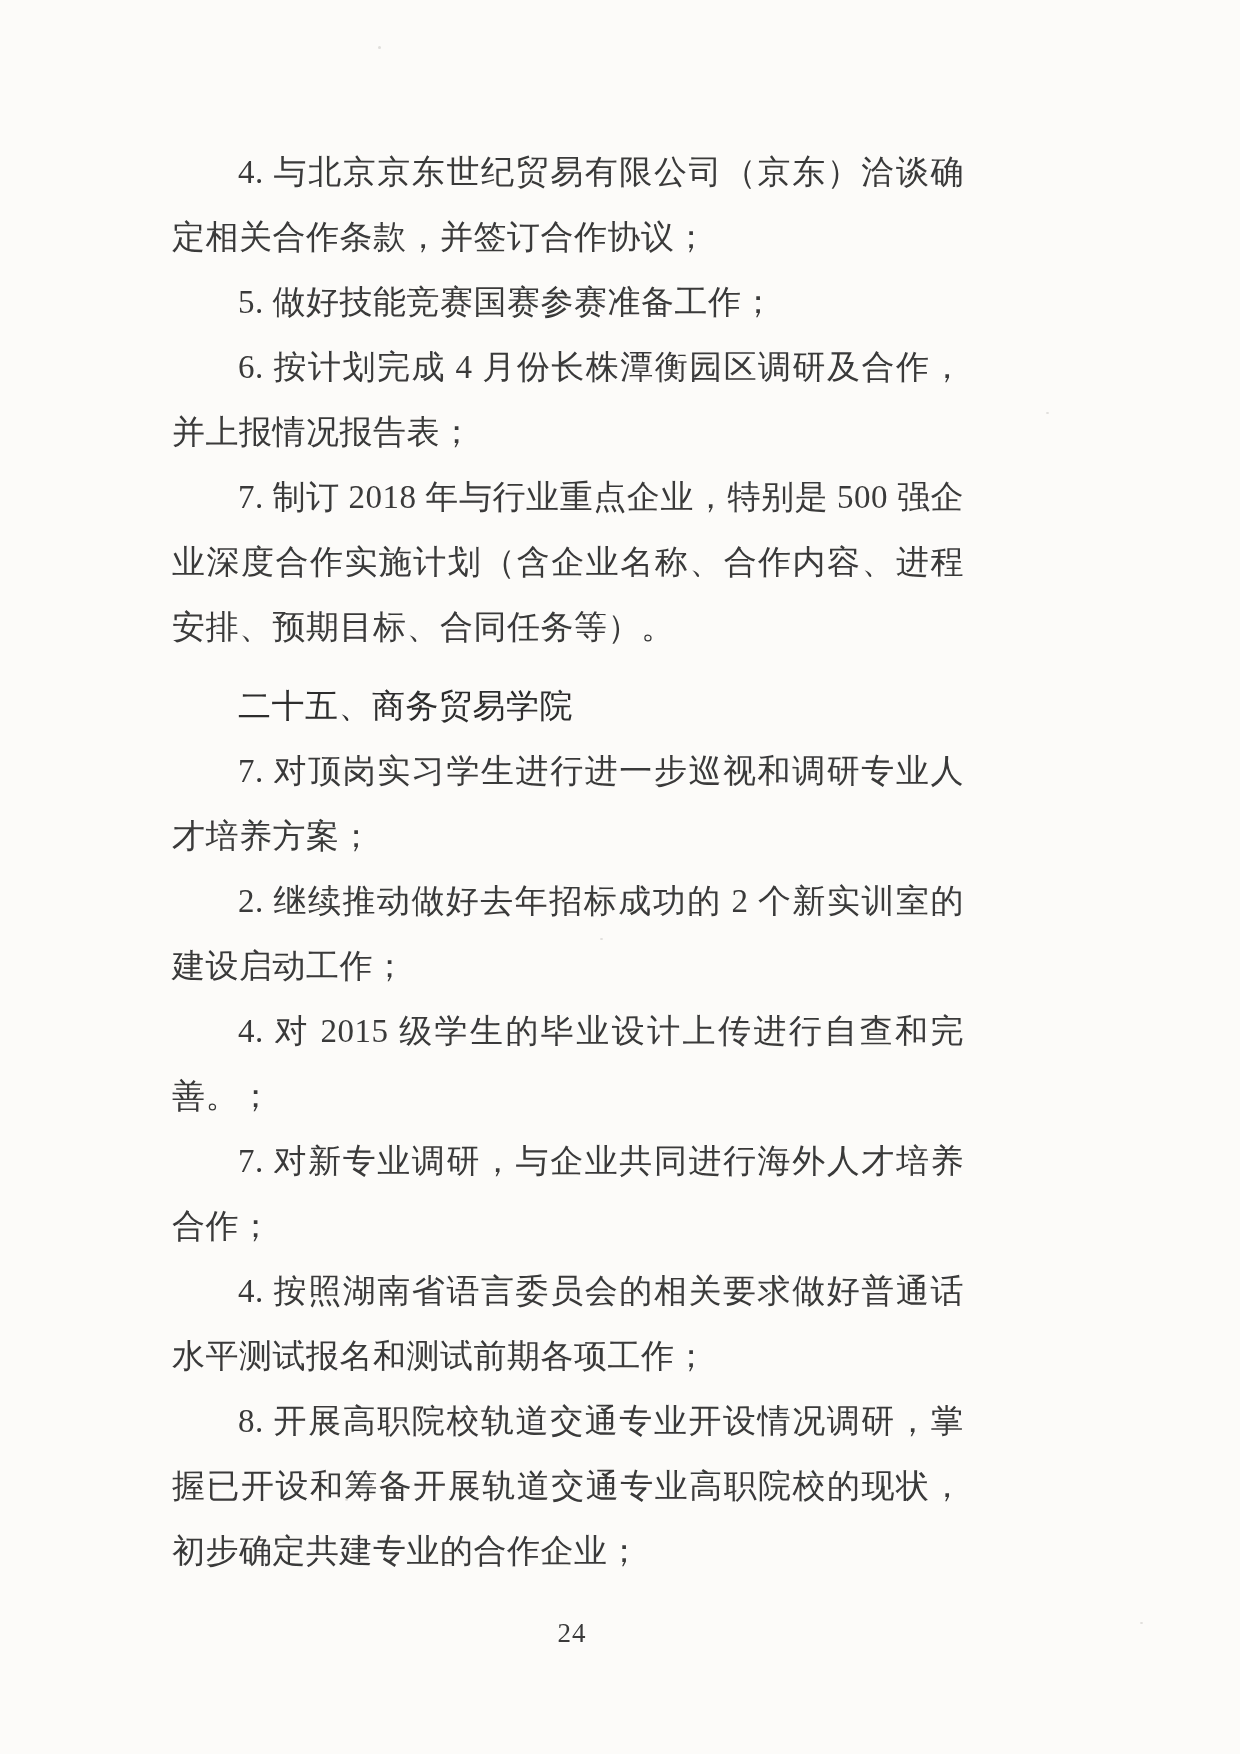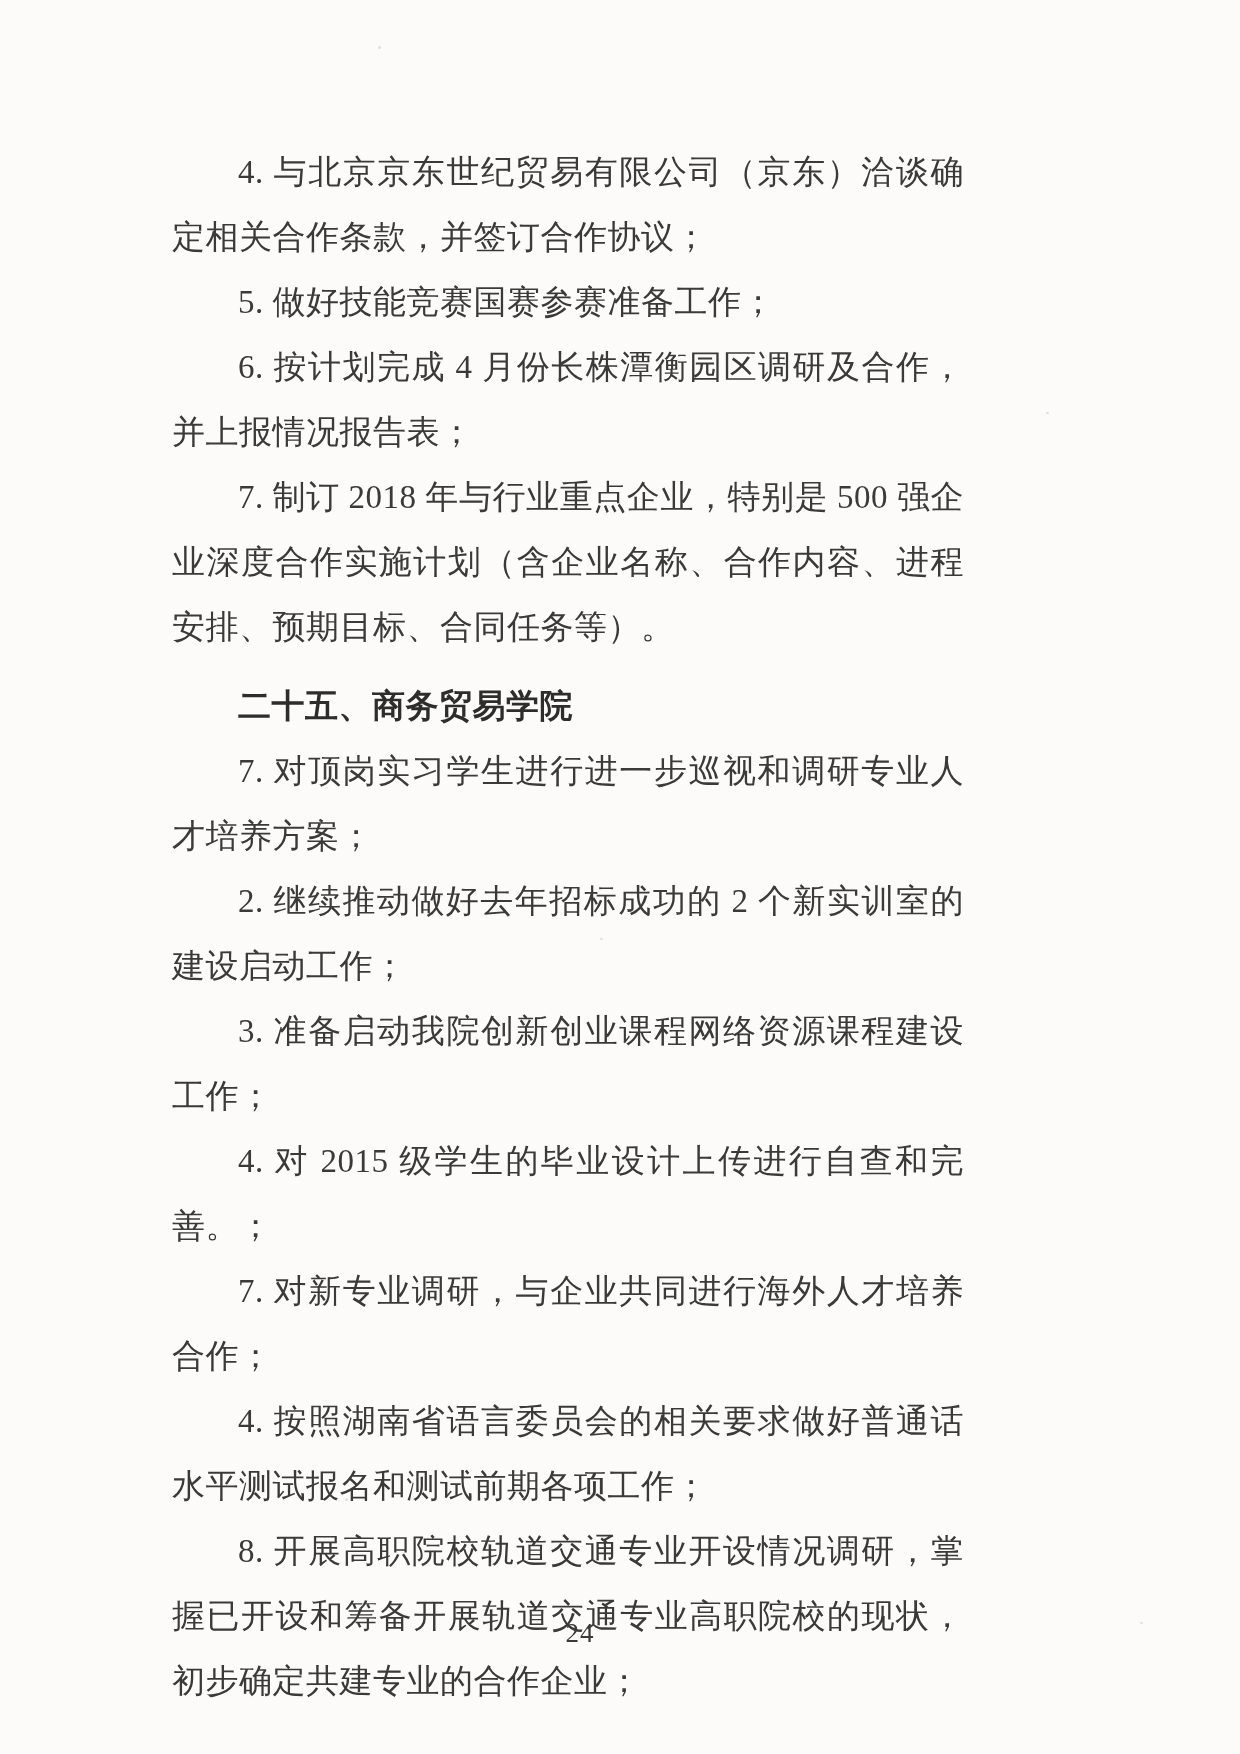--- a/index.html
+++ b/index.html
@@ -29,28 +29,28 @@
     line-height: 65px;
     text-align: justify;
     text-indent: 66px;
     letter-spacing: 0.5px;
     word-break: break-all;
   }
   .heading {
     margin: 14px 0 0 0;
     font-size: 33px;
     line-height: 65px;
-    font-weight: bold;
+    font-weight: normal;
     text-indent: 66px;
     color: #2d2d2d;
     letter-spacing: 0.5px;
   }
   .footer {
     position: absolute;
-    left: 184px;
+    left: 176px;
     top: 1618px;
     width: 792px;
     text-align: center;
   }
   .page-num {
     font-size: 27px;
     color: #3a3a3a;
     letter-spacing: 1px;
   }
   
@@ -70,21 +70,20 @@
 
     <p class="para">4. 与北京京东世纪贸易有限公司（京东）洽谈确定相关合作条款，并签订合作协议；</p>
     <p class="para">5. 做好技能竞赛国赛参赛准备工作；</p>
     <p class="para">6. 按计划完成 4 月份长株潭衡园区调研及合作，并上报情况报告表；</p>
     <p class="para">7. 制订 2018 年与行业重点企业，特别是 500 强企业深度合作实施计划（含企业名称、合作内容、进程安排、预期目标、合同任务等）。</p>
 
     <h2 class="heading">二十五、商务贸易学院</h2>
 
     <p class="para">7. 对顶岗实习学生进行进一步巡视和调研专业人才培养方案；</p>
     <p class="para">2. 继续推动做好去年招标成功的 2 个新实训室的建设启动工作；</p>
-    <p class="para">3. 准备启动我院创新创业课程网络资源课程建设工作；</p>
     <p class="para">4. 对 2015 级学生的毕业设计上传进行自查和完善。；</p>
     <p class="para">7. 对新专业调研，与企业共同进行海外人才培养合作；</p>
     <p class="para">4. 按照湖南省语言委员会的相关要求做好普通话水平测试报名和测试前期各项工作；</p>
     <p class="para">8. 开展高职院校轨道交通专业开设情况调研，掌握已开设和筹备开展轨道交通专业高职院校的现状，初步确定共建专业的合作企业；</p>
 
   </div>
 
   <div class="footer">
     <span class="page-num">24</span>
   </div>

